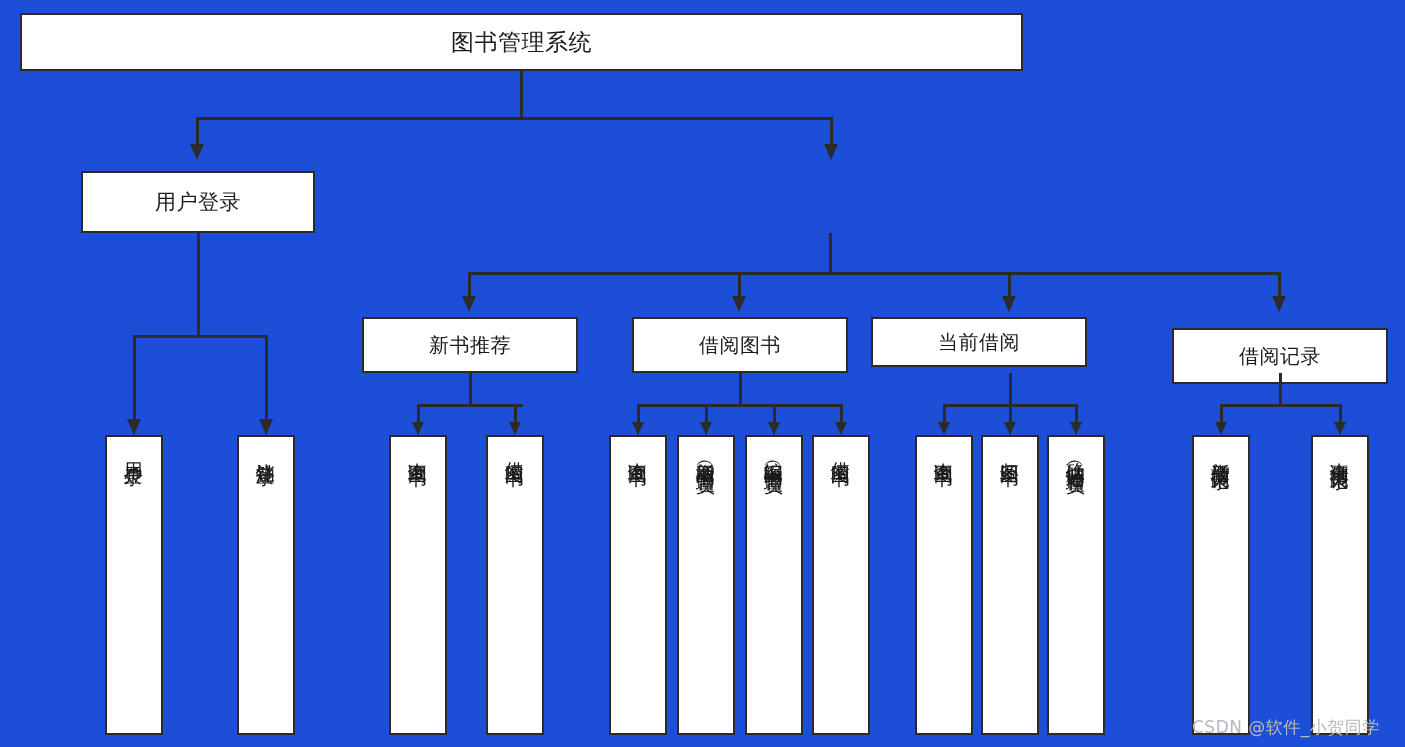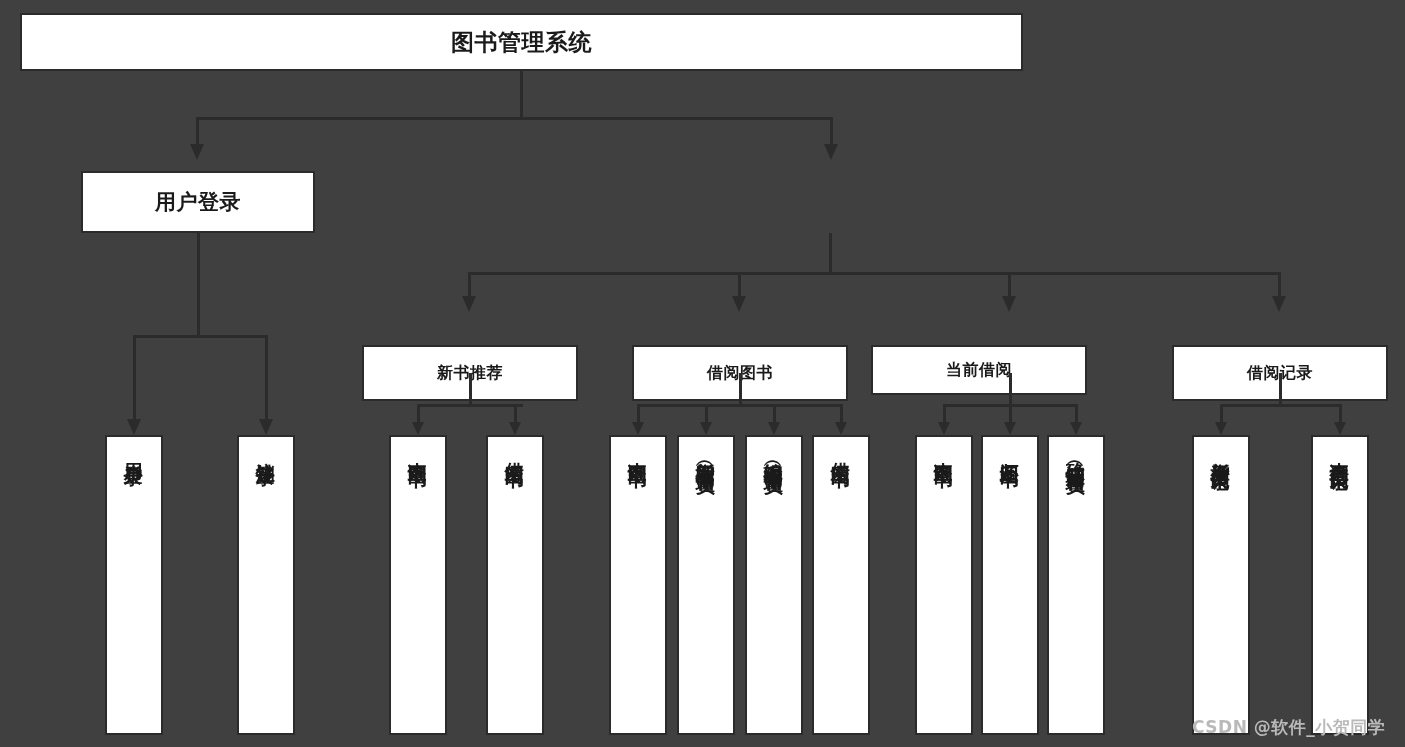--- a/index.html
+++ b/index.html
@@ -8,44 +8,42 @@
     padding: 0;
     background: #ffffff;
   }
   body {
     font-family: "DejaVu Sans", "Liberation Sans", sans-serif;
   }
   #canvas {
     position: relative;
     width: 1405px;
     height: 747px;
-    background: #404040;
+    background: #1d4ed8;
     overflow: hidden;
-    font-weight: bold;
   }
   
   .node {
     position: absolute;
     box-sizing: border-box;
     border: 2.5px solid #2b2b2b;
     background: #ffffff;
     display: flex;
     align-items: center;
     justify-content: center;
     color: #1a1a1a;
   }
   .node.root {
     font-size: 23px;
   }
   .node.level2 {
     font-size: 21px;
   }
   .node.level3 {
-    font-size: 16px;
-    margin-top: 28px;
+    font-size: 20px;
   }
   .node.leaf {
     font-size: 19px;
     padding: 10px 0;
     align-items: flex-start;
   }
   .node .label {
     line-height: 1.15;
     letter-spacing: 0.5px;
     white-space: nowrap;
@@ -133,21 +131,21 @@
 
   <div class="node level3" style="left:362px; top:317px; width:216px; height:56px;">
     <span class="label">新书推荐</span>
   </div>
   <div class="node level3" style="left:632px; top:317px; width:216px; height:56px;">
     <span class="label">借阅图书</span>
   </div>
   <div class="node level3" style="left:871px; top:317px; width:216px; height:50px;">
     <span class="label">当前借阅</span>
   </div>
-  <div class="node level3" style="left:1172px; top:317px; width:216px; height:56px;">
+  <div class="node level3" style="left:1172px; top:328px; width:216px; height:56px;">
     <span class="label">借阅记录</span>
   </div>
 
   <div class="edge v" style="left:469px; top:373px; width:2.5px; height:33px;"></div>
   <div class="edge h" style="left:417px; top:404px; width:106px; height:2.5px;"></div>
   <div class="edge v" style="left:417px; top:404px; width:2.5px; height:20px;"></div>
   <div class="arrow small" style="left:412px; top:422px;"></div>
   <div class="edge v" style="left:514px; top:404px; width:2.5px; height:20px;"></div>
   <div class="arrow small" style="left:509px; top:422px;"></div>
 

